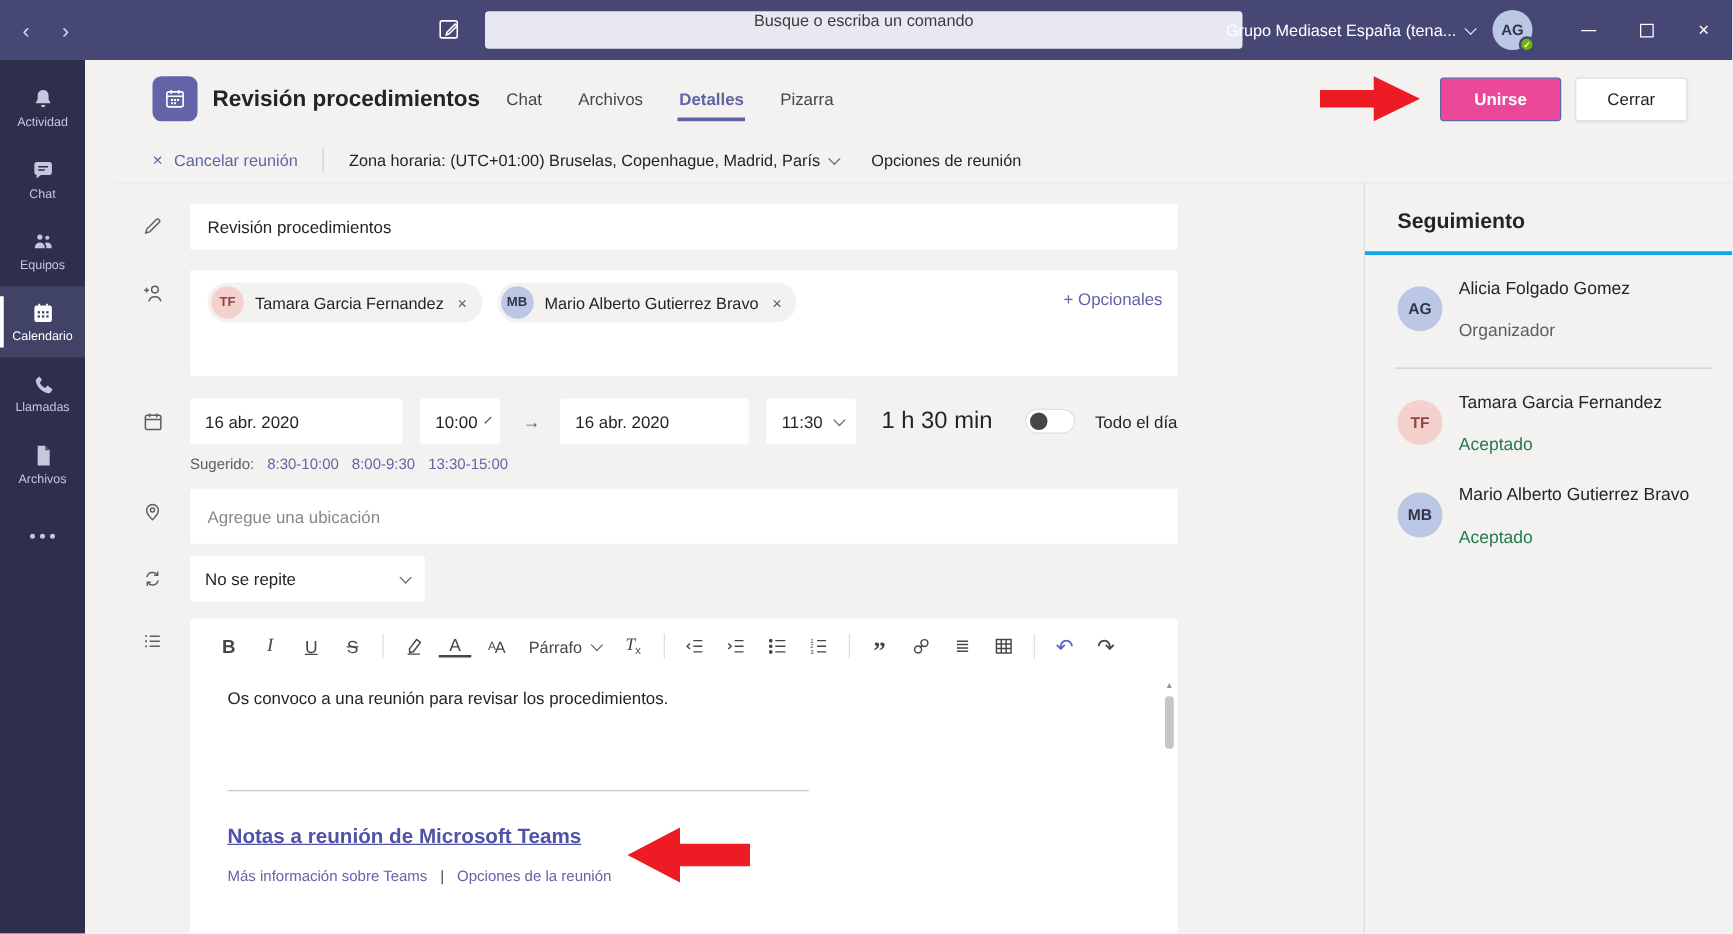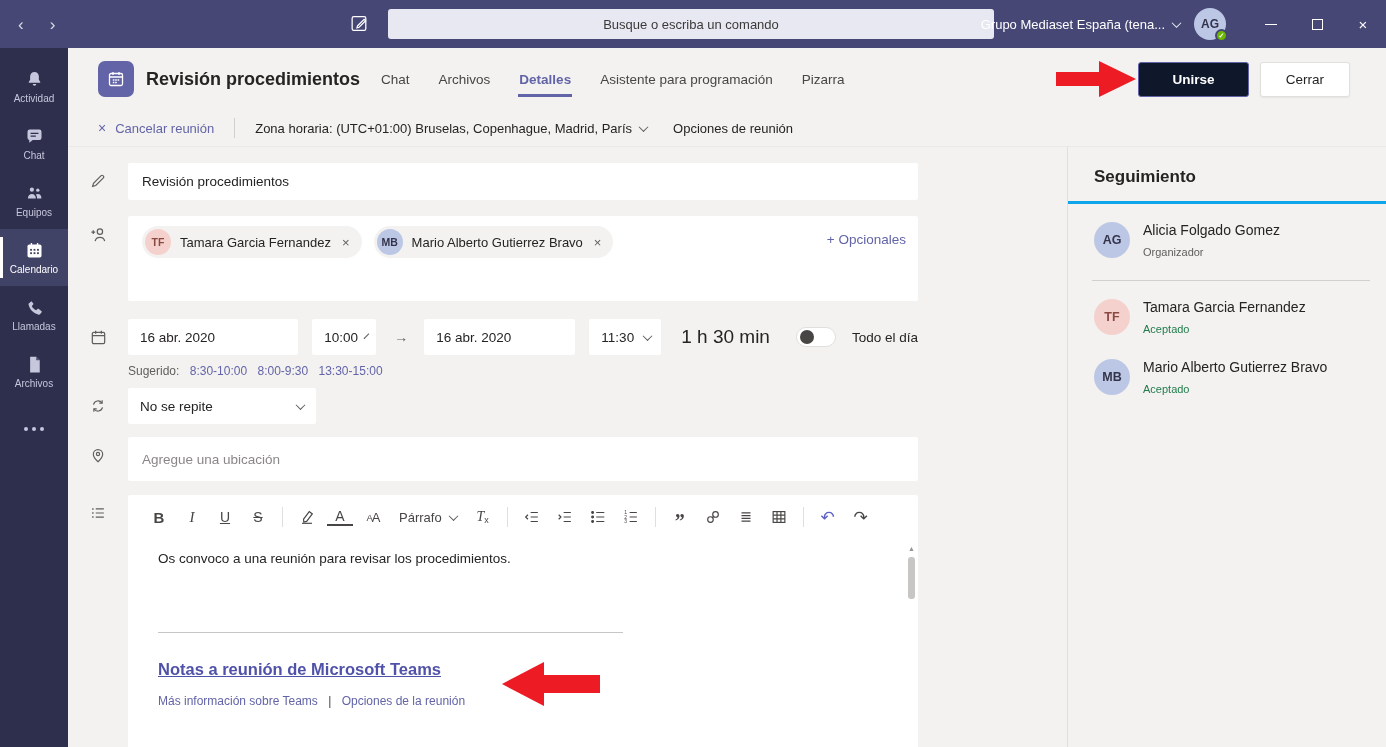--- a/index.html
+++ b/index.html
@@ -6,21 +6,21 @@
   html,body { width:1386px; height:747px; }
   body { font-family:"Liberation Sans", sans-serif; background:#F3F2F1; overflow:hidden; }
   .app { position:relative; width:1386px; height:747px; overflow:hidden; background:#F3F2F1; }
 
   
   .topbar { position:relative; height:48px; background:#464775; display:flex; align-items:center; color:#fff; z-index:10; }
   .nav-arrows { display:flex; gap:26px; margin-left:18px; }
   .nav-arrow { font-size:17px; color:rgba(255,255,255,.8); cursor:default; line-height:1; }
   .compose-wrap { position:absolute; left:349px; top:13px; }
   .searchbox { position:absolute; left:388px; top:9px; width:606px; height:30px; background:#E8E8F2; border-radius:3px;
-               display:flex; align-items:center; justify-content:center; color:#3b3a39; font-size:13px; }
+               display:flex; align-items:flex-start; justify-content:center; color:#3b3a39; font-size:13px; }
   .top-right { position:absolute; right:0; top:0; height:48px; display:flex; align-items:center; gap:0; }
   .tenant { display:flex; align-items:center; font-size:13px; color:#fff; margin-right:14px; }
   .chev { width:7px; height:7px; border-right:1.4px solid #605E5C; border-bottom:1.4px solid #605E5C;
           display:inline-block; transform:rotate(45deg) translate(-1px,-1px); margin-left:8px; }
   .chev.white { border-color:rgba(255,255,255,.9); }
   .avatar-top { position:relative; width:32px; height:32px; border-radius:50%; background:#BCC7E6; color:#33344A;
                 font-weight:bold; font-size:12px; display:flex; align-items:center; justify-content:center; margin-right:22px; }
   .presence { position:absolute; right:-2px; bottom:-2px; width:13px; height:13px; border-radius:50%; background:#6BB700;
               border:2px solid #464775; display:flex; align-items:center; justify-content:center; color:#fff; font-size:7px; }
   .winbtn { width:46px; height:48px; display:flex; align-items:center; justify-content:center; color:#fff; font-size:15px; }
@@ -35,31 +35,31 @@
   .side-item { position:relative; height:57px; display:flex; flex-direction:column; align-items:center; justify-content:center;
                gap:3px; color:#BEBFD8; cursor:default; }
   .side-item .lbl { font-size:10px; color:#C6C7DC; }
   .side-item.active { background:#404266; }
   .side-item.active::before { content:""; position:absolute; left:0; top:8px; bottom:8px; width:3px; background:#fff; }
   .side-item.active .lbl { color:#fff; }
   .side-more { height:50px; display:flex; align-items:center; justify-content:center; gap:4px; margin-top:4px; }
   .side-more i { width:4px; height:4px; border-radius:50%; background:#C6C7DC; }
 
   
-  .content { flex:1; display:flex; flex-direction:column; position:relative; background:#F3F2F1; }
+  .content { flex:1; display:flex; flex-direction:column; position:relative; background:#F3F2F1;padding-left:24px; }
   .header-row { height:62px; display:flex; align-items:center; padding-left:30px; }
   .title-icon { width:36px; height:36px; border-radius:7px; background:#6264A7; display:flex; align-items:center; justify-content:center; flex:none; }
   .page-title { font-size:18px; font-weight:bold; color:#252423; margin-left:12px; margin-right:20px; white-space:nowrap; }
   .tabs { display:flex; align-items:center; gap:27px; }
   .tab { position:relative; font-size:13.5px; color:#484644; padding:20px 1px; cursor:default; white-space:nowrap; }
   .tab.active { color:#6264A7; font-weight:bold; }
   .tab.active::after { content:""; position:absolute; left:0; right:0; bottom:10px; height:2.5px; background:#6264A7; }
   .header-actions { margin-left:auto; display:flex; align-items:center; gap:11px; margin-right:36px; }
   .btn { height:35px; border-radius:3px; font-size:13.5px; display:flex; align-items:center; justify-content:center; cursor:default; }
-  .btn-primary { width:111px; background:#0f172a; color:#fff; font-weight:bold; border:1px solid #6264A7; }
+  .btn-primary { width:97px; background:#ec4899; color:#fff; font-weight:bold; border:1px solid #6264A7; }
   .btn-secondary { width:90px; background:#fff; color:#252423; border:1px solid #E1DFDD; box-shadow:0 1px 2px rgba(0,0,0,.06); }
 
   .subheader { height:37px; display:flex; align-items:center; padding-left:30px; border-bottom:1px solid #EBE9E8; }
   .cancel-meeting { display:flex; align-items:center; gap:9px; color:#6264A7; font-size:13px; cursor:default; }
   .cancel-x { font-size:14px; color:#6264A7; }
   .vdiv { width:1px; height:20px; background:#D2D0CE; margin:0 20px; }
   .tz { display:flex; align-items:center; font-size:13px; color:#252423; }
   .meeting-options { font-size:13px; color:#252423; margin-left:26px; }
 
   .body-row { flex:1; display:flex; min-height:0; }
@@ -137,21 +137,21 @@
   .escroll .arrow-up { position:absolute; top:0; left:1px; color:#979593; font-size:7px; }
   .escroll .thumb { position:absolute; top:12px; left:1px; width:7px; height:42px; background:#C8C6C4; border-radius:3px; }
 
   
   .tracking { flex:1; border-left:1px solid #E1DFDD; display:flex; flex-direction:column; }
   .tracking-title { font-size:17px; font-weight:bold; color:#252423; padding:20px 0 14px 26px; border-bottom:3px solid #0ea5e9; }
   .person { display:flex; align-items:center; gap:13px; padding:12px 0 12px 26px; }
   .person.first { padding-top:18px; padding-bottom:18px; }
   .p-av { width:36px; height:36px; border-radius:50%; display:flex; align-items:center; justify-content:center; font-size:12.5px; font-weight:bold; flex:none; }
   .p-name { font-size:14px; color:#252423; }
-  .p-status { font-size:11px; margin-top:8px; }
+  .p-status { font-size:14px; margin-top:18px; }
   .st-gray { color:#605E5C; }
   .st-green { color:#237B4B; }
   .t-div { border:none; border-top:1px solid #D2D0CE; margin:4px 16px 6px 24px; }
 
   
   .annot { position:absolute; z-index:20; pointer-events:none; }
   .annot-join { left:1056px; top:59px; }
   .annot-link { left:502px; top:659px; }
 
   svg.licon { display:block; }
@@ -264,21 +264,20 @@
             <rect x="3.5" y="4.5" width="13" height="12" rx="1.5"></rect>
             <path d="M3.5 8h13M7 3v3M13 3v3"></path>
             <path d="M6.8 11h1.6M9.2 11h1.6M11.6 11h1.6M6.8 13.6h1.6M9.2 13.6h1.6" stroke-width="1.5"></path>
           </svg>
         </div>
         <div class="page-title">Revisión procedimientos</div>
         <div class="tabs">
           <span class="tab">Chat</span>
           <span class="tab">Archivos</span>
           <span class="tab active">Detalles</span>
-          <span class="tab">Asistente para programación</span>
           <span class="tab">Pizarra</span>
         </div>
         <div class="header-actions">
           <button class="btn btn-primary">Unirse</button>
           <button class="btn btn-secondary">Cerrar</button>
         </div>
       </div>
 
       <div class="subheader">
         <div class="cancel-meeting">
@@ -366,44 +365,44 @@
             </div>
           </div>
 
           <div class="r-suggest">
             <span class="sug-label">Sugerido:</span>
             <span class="sug-link">8:30-10:00</span>
             <span class="sug-link">8:00-9:30</span>
             <span class="sug-link">13:30-15:00</span>
           </div>
 
+          <div class="frow r-location">
+            <div class="ficon">
+              <svg class="licon" width="18" height="18" viewBox="0 0 20 20" fill="none" stroke="#605E5C" stroke-width="1.3">
+                <path d="M10 17.5s-5.2-4.6-5.2-8.3a5.2 5.2 0 0 1 10.4 0c0 3.7-5.2 8.3-5.2 8.3z"></path>
+                <circle cx="10" cy="8.9" r="1.8"></circle>
+              </svg>
+            </div>
+            <div class="fbody">
+              <input class="input-plain loc-input" placeholder="Agregue una ubicación" style="">
+            </div>
+          </div>
+
           <div class="frow r-repeat">
             <div class="ficon">
               <svg class="licon" width="18" height="18" viewBox="0 0 20 20" fill="none" stroke="#605E5C" stroke-width="1.3">
                 <path d="M5 8.5a5.2 5.2 0 0 1 9.4-1.8M15 11.5a5.2 5.2 0 0 1-9.4 1.8"></path>
                 <path d="M14.6 3.6v3.2h-3.2M5.4 16.4v-3.2h3.2"></path>
               </svg>
             </div>
             <div class="fbody">
               <div class="box repeat-box">
                 <span>No se repite</span>
                   <span class="chev"></span>
               </div>
-            </div>
-          </div>
-
-          <div class="frow r-location">
-            <div class="ficon">
-              <svg class="licon" width="18" height="18" viewBox="0 0 20 20" fill="none" stroke="#605E5C" stroke-width="1.3">
-                <path d="M10 17.5s-5.2-4.6-5.2-8.3a5.2 5.2 0 0 1 10.4 0c0 3.7-5.2 8.3-5.2 8.3z"></path>
-                <circle cx="10" cy="8.9" r="1.8"></circle>
-              </svg>
-            </div>
-            <div class="fbody">
-              <input class="input-plain loc-input" placeholder="Agregue una ubicación" style="">
             </div>
           </div>
 
           <div class="frow r-editor">
             <div class="ficon">
               <svg class="licon" width="18" height="18" viewBox="0 0 20 20" fill="none" stroke="#605E5C" stroke-width="1.3">
                 <path d="M7.5 5.5h9M7.5 10h9M7.5 14.5h9"></path>
                 <path d="M3.5 5.5h1.6M3.5 10h1.6M3.5 14.5h1.6" stroke-width="1.6"></path>
               </svg>
             </div>

